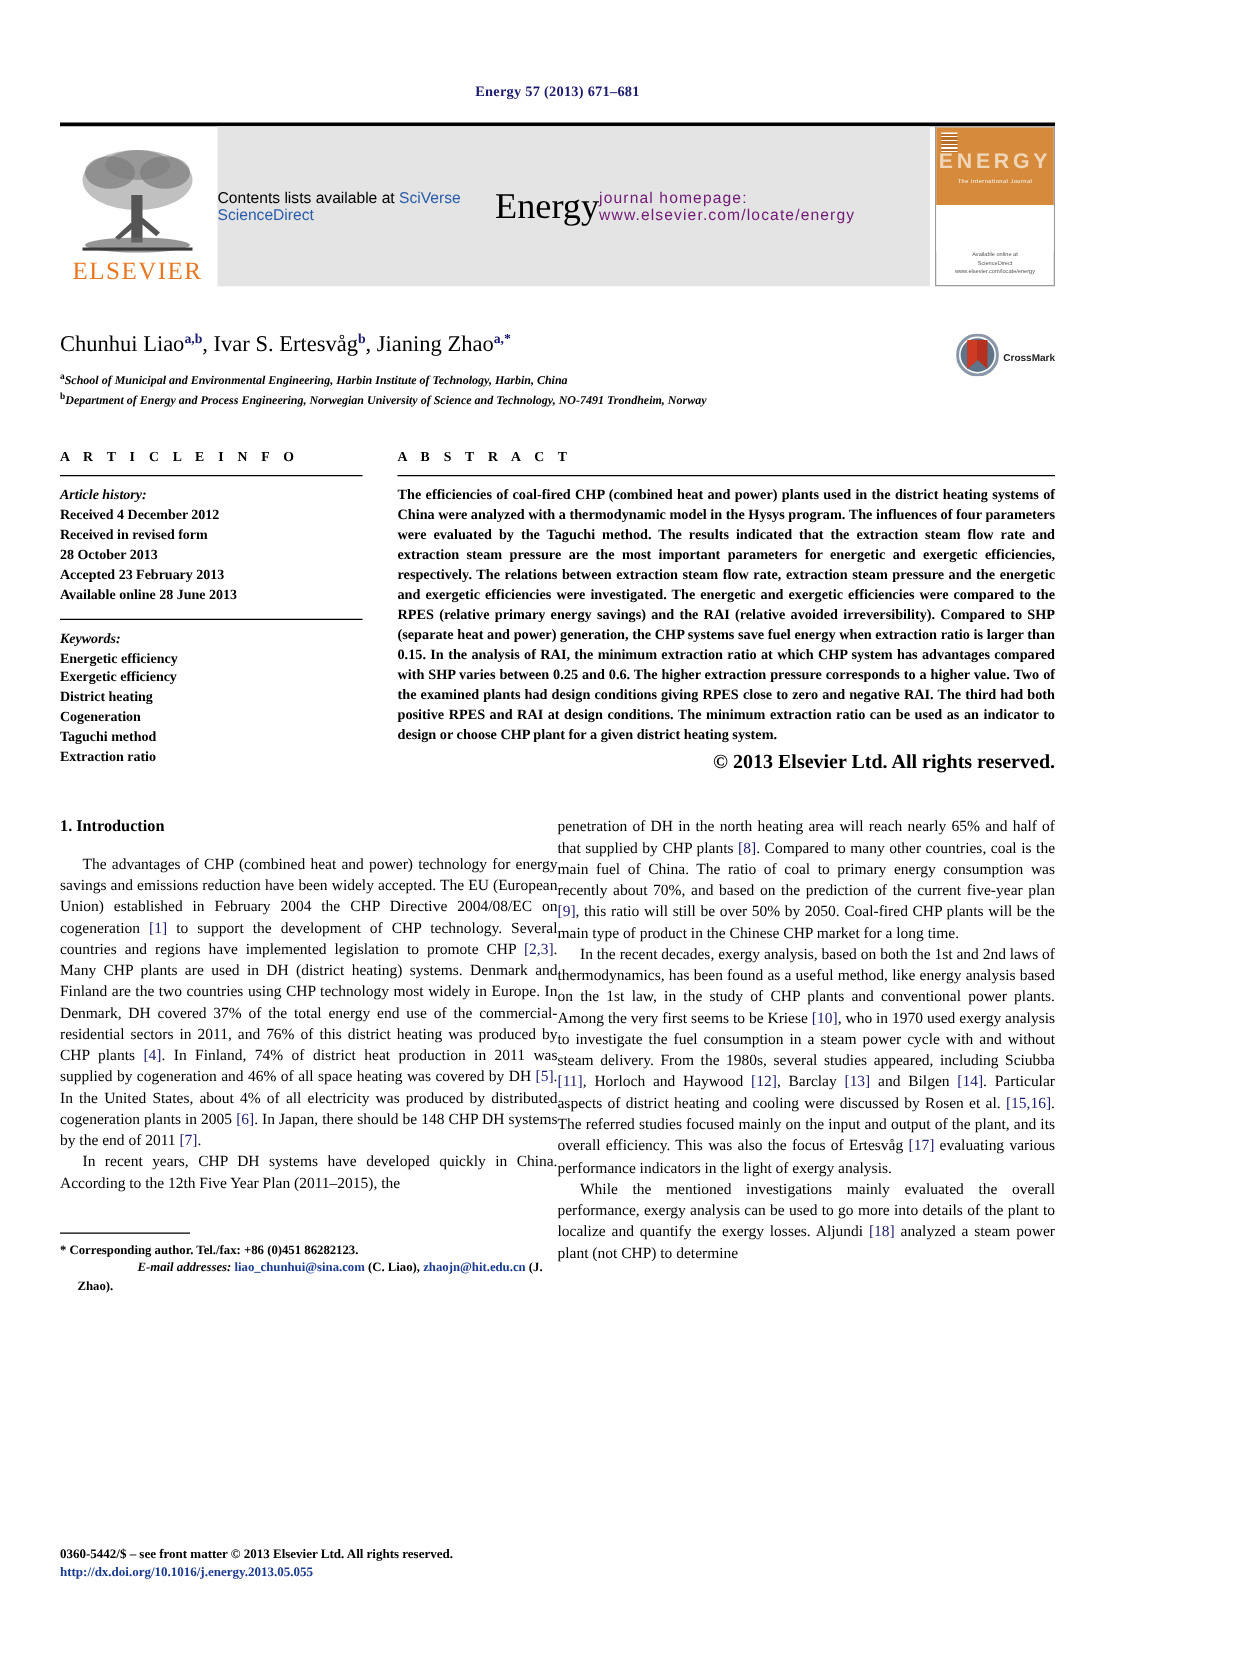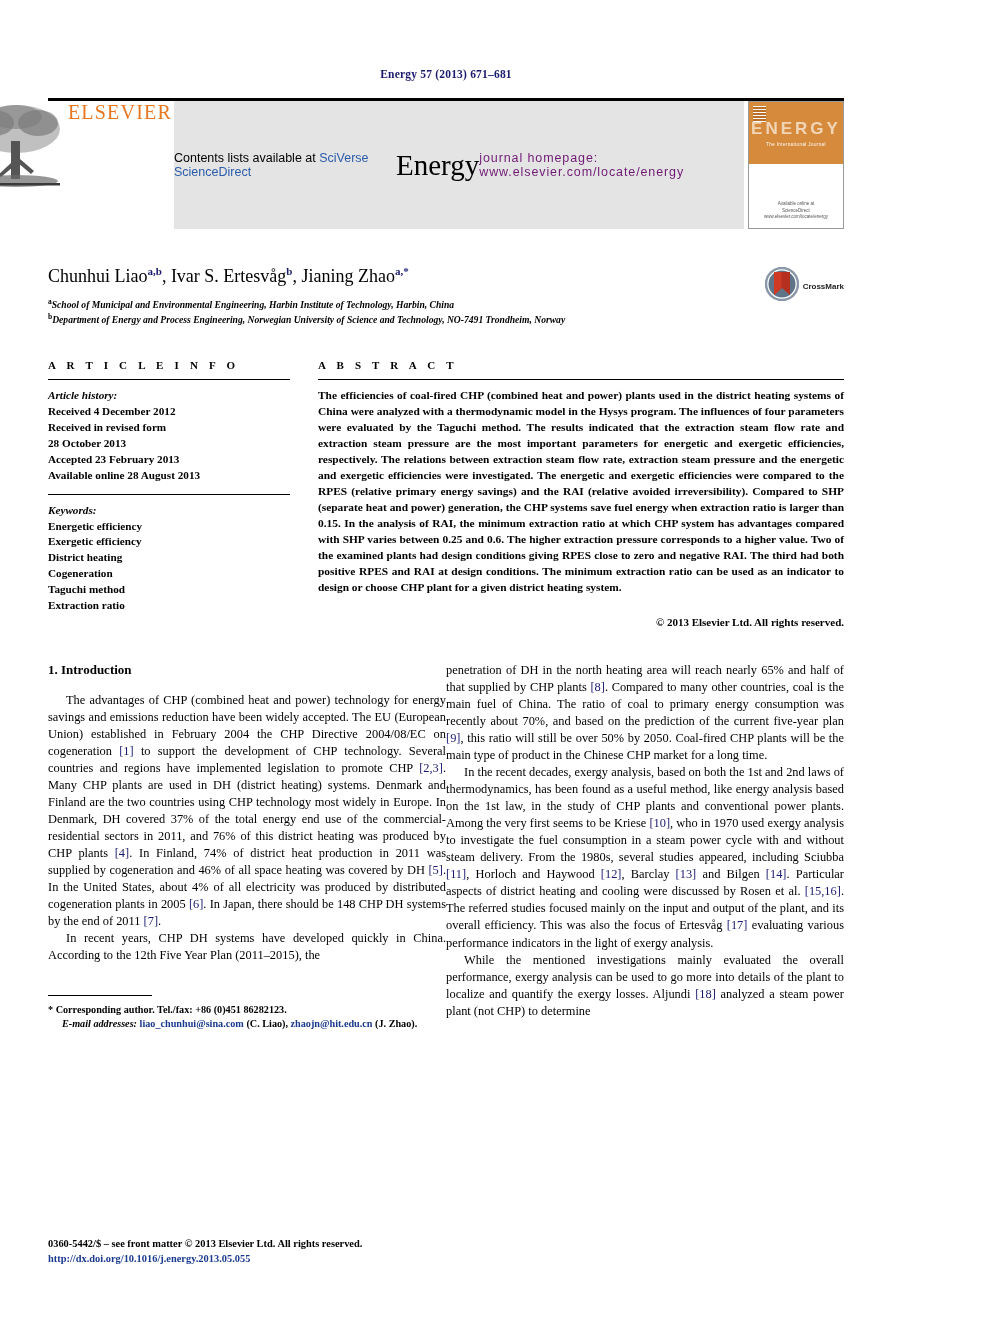--- a/index.html
+++ b/index.html
@@ -31,21 +31,22 @@
     margin: 18px 48px 0 48px;
     border-top: 3px solid #000;
     display: flex;
     align-items: stretch;
     height: 131px;
   }
   .elsevier-logo {
     width: 124px;
     flex: 0 0 124px;
     display: flex;
-    align-items: flex-start;
+    flex-direction: column;
+    align-items: center;
     justify-content: flex-end;
     padding-bottom: 2px;
   }
   .tree-svg { display:block; }
   .elsevier-word {
     font-family: "Liberation Serif", serif;
     font-size: 20px;
     letter-spacing: 1.2px;
     color: #E87722;
     font-weight: 400;
@@ -191,24 +192,24 @@
   .abstract-body {
     font-family: "Liberation Serif", serif;
     font-size: 11.4px;
     line-height: 1.40;
     text-align: justify;
     font-weight: bold;
     hyphens: auto;
   }
   .copyright {
     font-family: "Liberation Serif", serif;
-    font-size: 11px;
+    font-size: 16px;
     font-weight: bold;
     text-align: right;
-    margin-top: 20px;
+    margin-top: 4px;
   }
 
   
   .body-cols {
     margin: 34px 48px 0 48px;
     display: flex;
   }
   .bcol { flex: 1 1 0; min-width: 0; }
   .h2 {
     font-family: "Liberation Serif", serif;
@@ -227,21 +228,21 @@
   .para + .para { margin-top: 0; }
   .ref { color: #1a1a6e; }
 
   
   .footnote-wrap { margin-top: 30px; }
   .footnote-rule { width: 104px; border-top: 1px solid #000; margin-bottom: 7px; }
   .footnote {
     font-family: "Liberation Serif", serif;
     font-size: 10.2px; line-height: 1.45; font-weight: bold;
   }
-  .footnote .em { font-style: italic; }
+  .footnote .em { font-style: italic; margin-left: 48px; }
   .link { color: #1a3a8f; }
 
   
   .page-footer {
     position: absolute;
     left: 48px; bottom: 56px;
     font-family: "Liberation Serif", serif;
     font-size: 10.4px; font-weight: bold; line-height: 1.5;
   }
   .doi { color: #1a3a8f; }
@@ -326,21 +327,21 @@
   <div class="info-abstract">
 
     <div class="col-info">
       <div class="sec-head">A R T I C L E   I N F O</div>
       <div class="rule"></div>
       <div class="info-label">Article history:</div>
       <div class="info-line">Received 4 December 2012</div>
       <div class="info-line">Received in revised form</div>
       <div class="info-line">28 October 2013</div>
       <div class="info-line">Accepted 23 February 2013</div>
-      <div class="info-line">Available online 28 August 2013</div>
+      <div class="info-line">Available online 28 June 2013</div>
 
       <div class="rule-thin"></div>
       <div class="info-label">Keywords:</div>
       <div class="info-line">Energetic efficiency</div>
       <div class="info-line">Exergetic efficiency</div>
       <div class="info-line">District heating</div>
       <div class="info-line">Cogeneration</div>
       <div class="info-line">Taguchi method</div>
       <div class="info-line">Extraction ratio</div>
     </div>

